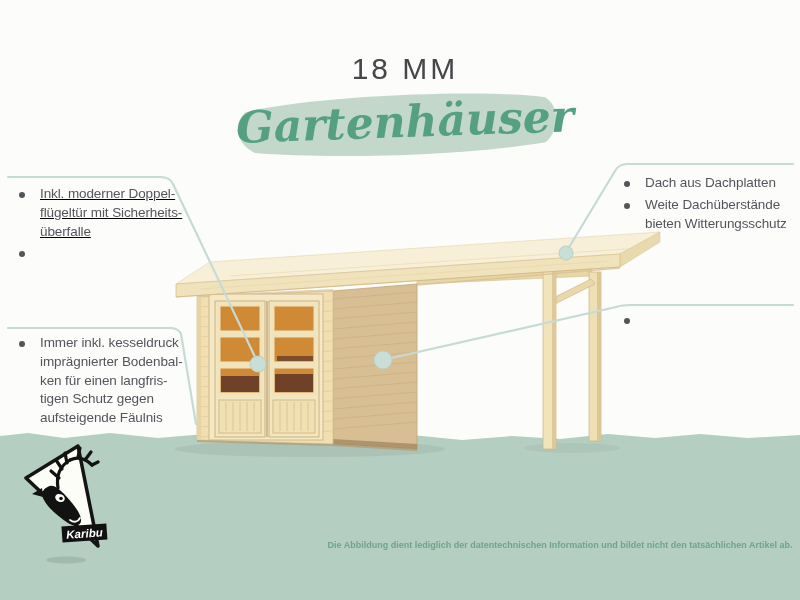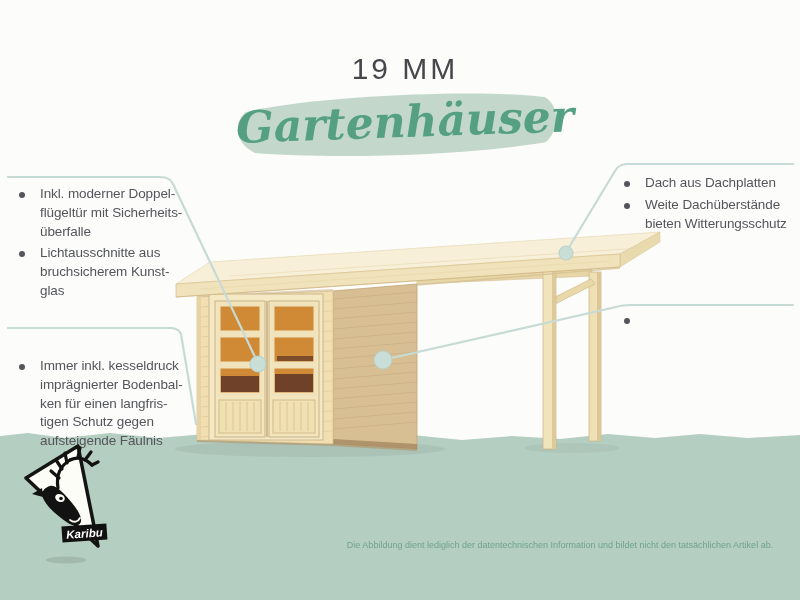--- a/index.html
+++ b/index.html
@@ -16,37 +16,37 @@
   }
   .script-wrap{position:relative;height:74px;margin-top:2px;}
   .swoosh-svg{position:absolute;left:0;top:0;}
   .script-text{
     position:absolute;left:0;right:0;top:8px;
     font-family:"DejaVu Serif", serif;font-style:italic;font-weight:700;
     font-size:44px;color:#55a083;transform:rotate(-2deg);
   }
   
   .feature-group{position:absolute;z-index:6;}
-  .fg-left-top{left:16px;top:185px;width:180px;}
-  .fg-left-bottom{left:16px;top:334px;width:180px;margin-top:23px;}
+  .fg-left-top{left:16px;top:185px;width:180px;text-decoration:underline;}
+  .fg-left-bottom{left:16px;top:334px;width:180px;}
   .fg-right-top{left:621px;top:174px;width:178px;}
   .fg-right-bottom{left:621px;top:311px;width:178px;}
   .item{display:flex;align-items:flex-start;margin-bottom:3px;}
   .dot{
     flex:0 0 auto;width:6px;height:6px;border-radius:50%;
     background:#54555b;margin:7px 15px 0 3px;
   }
   .txt{
     white-space:pre-line;font-size:13.5px;line-height:18.8px;
     color:#54555b;letter-spacing:-0.1px;
   }
   
   .disclaimer{
     position:absolute;right:4px;top:540px;width:472px;z-index:6;
-    font-size:9px;font-weight:normal;color:#6fa48c;text-align:center;letter-spacing:0;
+    font-size:9px;font-weight:bold;color:#6fa48c;text-align:center;letter-spacing:0;
   }
   
   #band-layer{z-index:1;}
   #shed-layer{z-index:2;}
   #callout-layer{z-index:3;}
   #logo-layer{position:absolute;left:8px;top:436px;z-index:6;}
 </style>
 </head>
 <body>
 
@@ -180,41 +180,38 @@
     <path d="M793,305 L631,305 Q622,305 616,307 L387,359"></path>
   </g>
   <g fill="#c8ded7" stroke="#b7d1c9" stroke-width="1">
     <circle cx="258" cy="364" r="8"></circle>
     <circle cx="566" cy="253" r="7"></circle>
     <circle cx="383" cy="360" r="9"></circle>
   </g>
 </svg>
 
 <div class="headline">
-  <div class="title-line1">19 MM</div>
+  <div class="title-line1">18 MM</div>
   <div class="script-wrap">
     <svg class="swoosh-svg" width="410" height="74">
       <path fill="#c3d8cb" transform="rotate(-1.5 205 40)" d="M46,20 C118,5 288,3 346,13 C361,23 359,47 345,58 C250,71 118,68 54,61 C35,51 33,31 46,20 Z"></path>
     </svg>
     <div class="script-text">Gartenhäuser</div>
   </div>
 </div>
 
 <div class="feature-group fg-left-top">
   <div class="item">
     <span class="dot"></span>
     <span class="txt">Inkl. moderner Doppel-
 flügeltür mit Sicherheits-
 überfalle</span>
   </div>
   <div class="item">
     <span class="dot"></span>
-    <span class="txt">Lichtausschnitte aus
-bruchsicherem Kunst-
-glas</span>
   </div>
 </div>
 
 <div class="feature-group fg-left-bottom">
   <div class="item">
     <span class="dot"></span>
     <span class="txt">Immer inkl. kesseldruck
 imprägnierter Bodenbal-
 ken für einen langfris-
 tigen Schutz gegen

